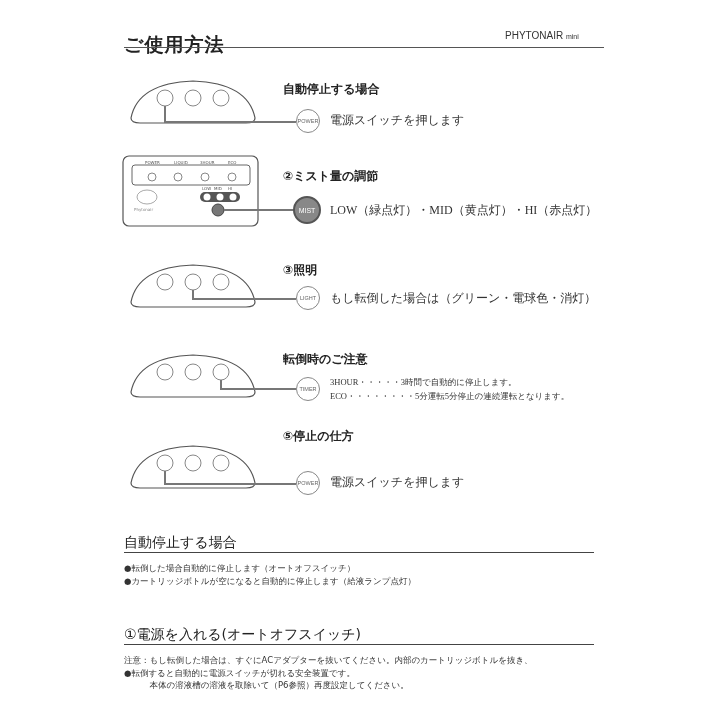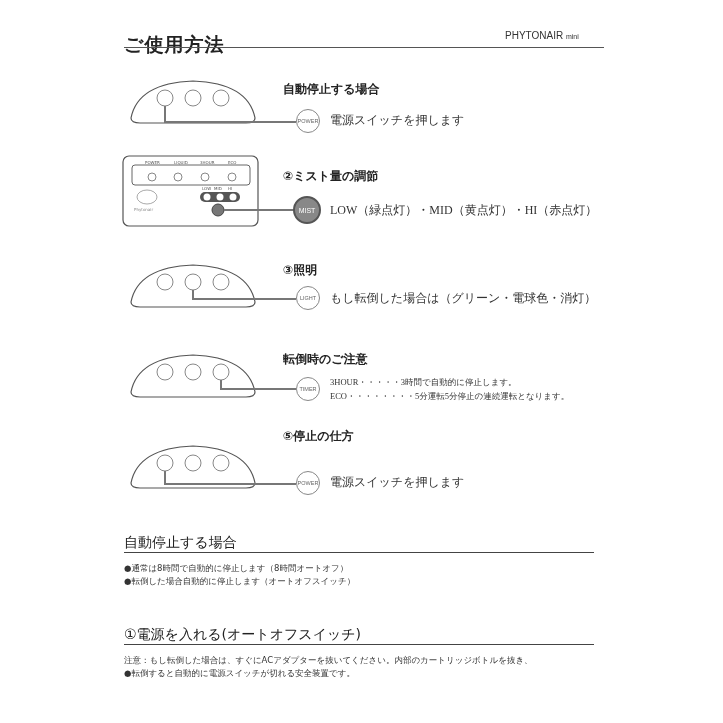--- a/index.html
+++ b/index.html
@@ -100,22 +100,23 @@
 </svg>
 <div class="abs line" style="left:164px;top:471px;width:1.5px;height:13px"></div>
 <div class="abs line" style="left:164px;top:483px;width:132px;height:1.5px"></div>
 <div class="abs step-title" style="left:283px;top:428px">⑤停止の仕方</div>
 <div class="abs badge" style="left:296px;top:471px">POWER</div>
 <div class="abs step-desc" style="left:330px;top:474px">電源スイッチを押します</div>
 
 <div class="abs sec-title" style="left:124px;top:534px">自動停止する場合</div>
 <div class="abs sec-hr" style="left:124px;top:552px"></div>
 <div class="abs bullets" style="left:124px;top:562px">
-  <div>●通常は8時間で自動的に停止します（8時間オートオフ）</div>
   <div>●転倒した場合自動的に停止します（オートオフスイッチ）</div>
+  <div>●カートリッジボトルが空になると自動的に停止します（給液ランプ点灯）</div>
 </div>
 
 <div class="abs sec-title" style="left:124px;top:626px">①電源を入れる(オートオフスイッチ)</div>
 <div class="abs sec-hr" style="left:124px;top:644px"></div>
 <div class="abs bullets" style="left:124px;top:654px">
   <div>注意：もし転倒した場合は、すぐにACアダプターを抜いてください。内部のカートリッジボトルを抜き、</div>
   <div>●転倒すると自動的に電源スイッチが切れる安全装置です。</div>
+  <div>　　　本体の溶液槽の溶液を取除いて（P6参照）再度設定してください。</div>
 </div>
 
 </body></html>

